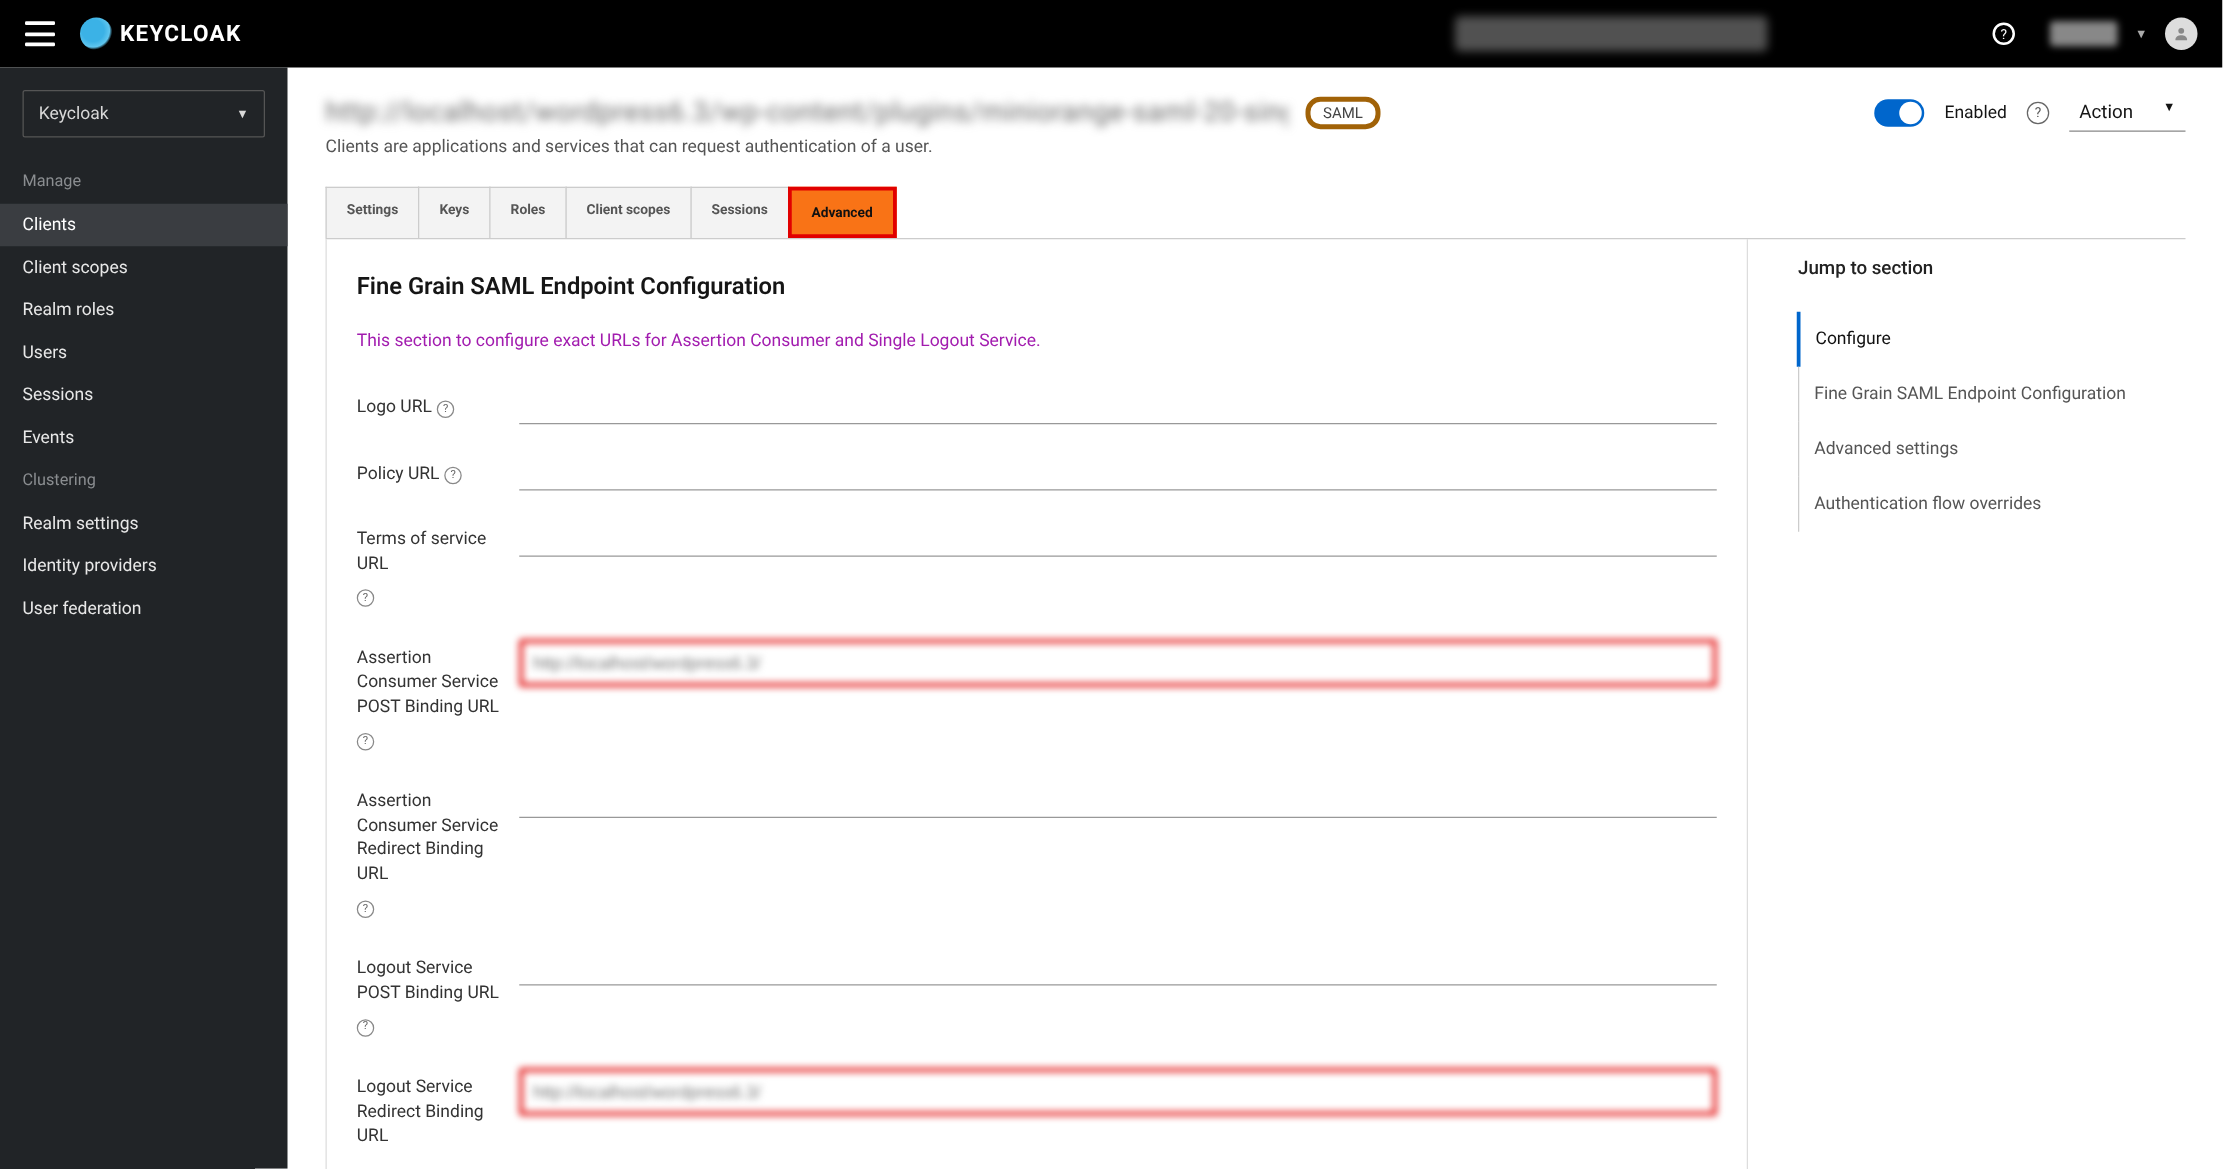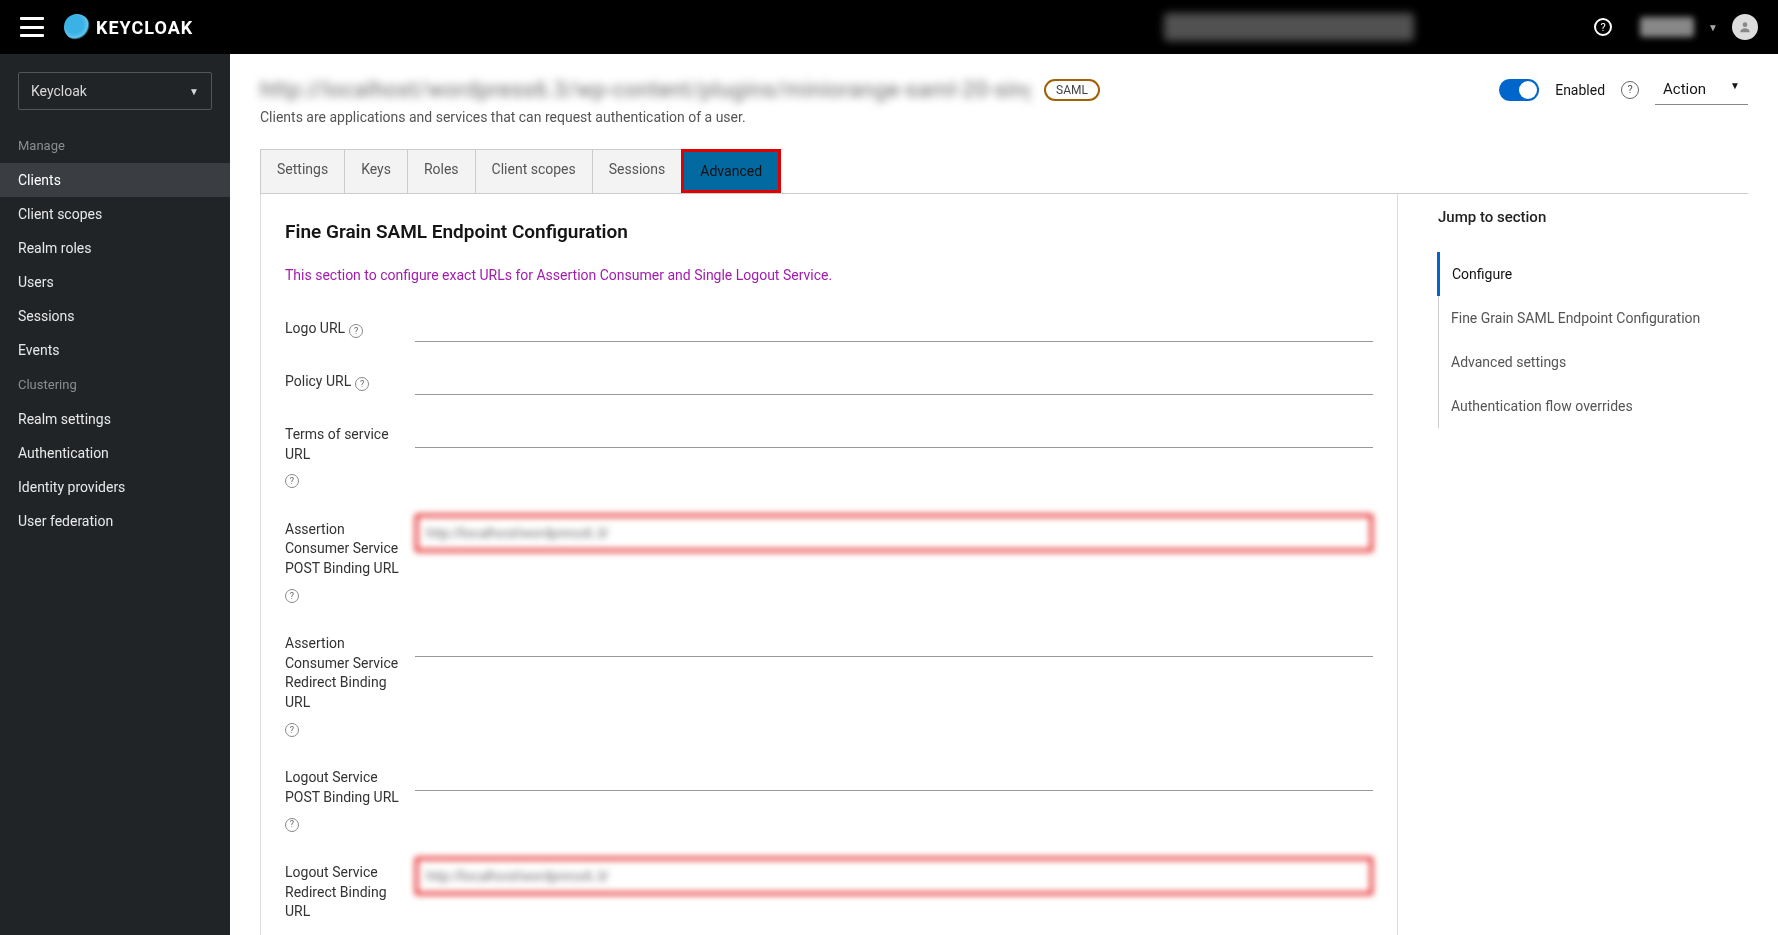--- a/index.html
+++ b/index.html
@@ -30,33 +30,33 @@
 
 
 .main { flex: 1; padding: 20px 30px; overflow-y: auto; }
 .breadcrumb { color: #333; font-size: 14px; margin-bottom: 12px; }
 .breadcrumb a { color: #0066cc; text-decoration: none; }
 .breadcrumb .sep { margin: 0 8px; color: #888; font-size: 11px; }
 
 .client-header { display: flex; align-items: center; justify-content: space-between; margin-bottom: 4px; }
 .client-title-wrap { display: flex; align-items: center; gap: 14px; }
 .client-title-blur { font-size: 22px; color: #666; filter: blur(4px); letter-spacing: 0.5px; white-space: nowrap; max-width: 770px; overflow: hidden; }
-.badge { border: 2px solid #a16207; border-radius: 12px; padding: 2px 10px; font-size: 12px; color: #444; }
+.badge { border: 4px solid #a16207; border-radius: 12px; padding: 2px 10px; font-size: 12px; color: #444; }
 .header-right { display: flex; align-items: center; gap: 16px; }
 .toggle { width: 40px; height: 22px; background: #0066cc; border-radius: 12px; position: relative; cursor: pointer; }
 .toggle::after { content:''; position:absolute; right:2px; top:2px; width:18px; height:18px; background:#fff; border-radius:50%; }
 .qm { width:18px; height:18px; border:1px solid #666; border-radius:50%; display:flex;align-items:center;justify-content:center; font-size:11px; color:#555; cursor:pointer; }
 .action-menu { border-bottom: 1px solid #888; padding: 6px 8px; display: flex; align-items: flex-start; gap: 24px; cursor: pointer; font-size: 15px; }
 .action-menu .caret { font-size: 10px; }
 
 .client-desc { color: #555; font-size: 14px; margin-bottom: 24px; }
 
 .tabs { display: flex; border-bottom: 1px solid #ccc; margin-bottom: 0; }
-.tab { padding: 11px 16px; background: #f3f3f3; border: 1px solid #ccc; border-bottom: none; margin-right: -1px; cursor: pointer; color: #555; font-size: 14px; }
-.tab.active { background: #0369a1; color: #111; }
+.tab { padding: 11px 16px; background: #f3f3f3; border: 1px solid #ccc; border-bottom: none; margin-right: -1px; cursor: pointer; color: #555; font-size: 11px; font-weight: bold; }
+.tab.active { background: #f97316; color: #111; }
 .tab.highlighted { border: 3px solid #e10000; position: relative; z-index: 2; }
 
 .content-row { display: flex; gap: 40px; margin-top: 0; }
 .panel { flex: 1; border: 1px solid #ddd; border-top: none; padding: 26px 24px 40px; }
 .panel h2 { font-size: 19px; font-weight: 600; margin-bottom: 24px; }
 .panel-desc { color: #a21caf; margin-bottom: 30px; font-size: 14px; }
 
 .form-row { display: flex; align-items: flex-start; margin-bottom: 24px; }
 .form-label { width: 130px; color: #333; font-size: 14px; padding-top: 6px; padding-right: 10px; line-height: 1.4; }
 .lbl-help { display: inline-block; vertical-align: middle; margin-left: 4px; }
@@ -108,21 +108,20 @@
     <div id="side-sections">
         <div class="side-section">Manage</div>
         <div class="side-item active">Clients</div>
         <div class="side-item">Client scopes</div>
         <div class="side-item">Realm roles</div>
         <div class="side-item">Users</div>
         <div class="side-item">Sessions</div>
         <div class="side-item">Events</div>
         <div class="side-section">Clustering</div>
         <div class="side-item">Realm settings</div>
-        <div class="side-item">Authentication</div>
         <div class="side-item">Identity providers</div>
         <div class="side-item">User federation</div>
       </div>
   </div>
 
   <div class="main">
 
     <div class="client-header">
       <div class="client-title-wrap">
         <div class="client-title-blur">http://localhost/wordpress6.3/wp-content/plugins/miniorange-saml-20-single-sign-on/</div>

